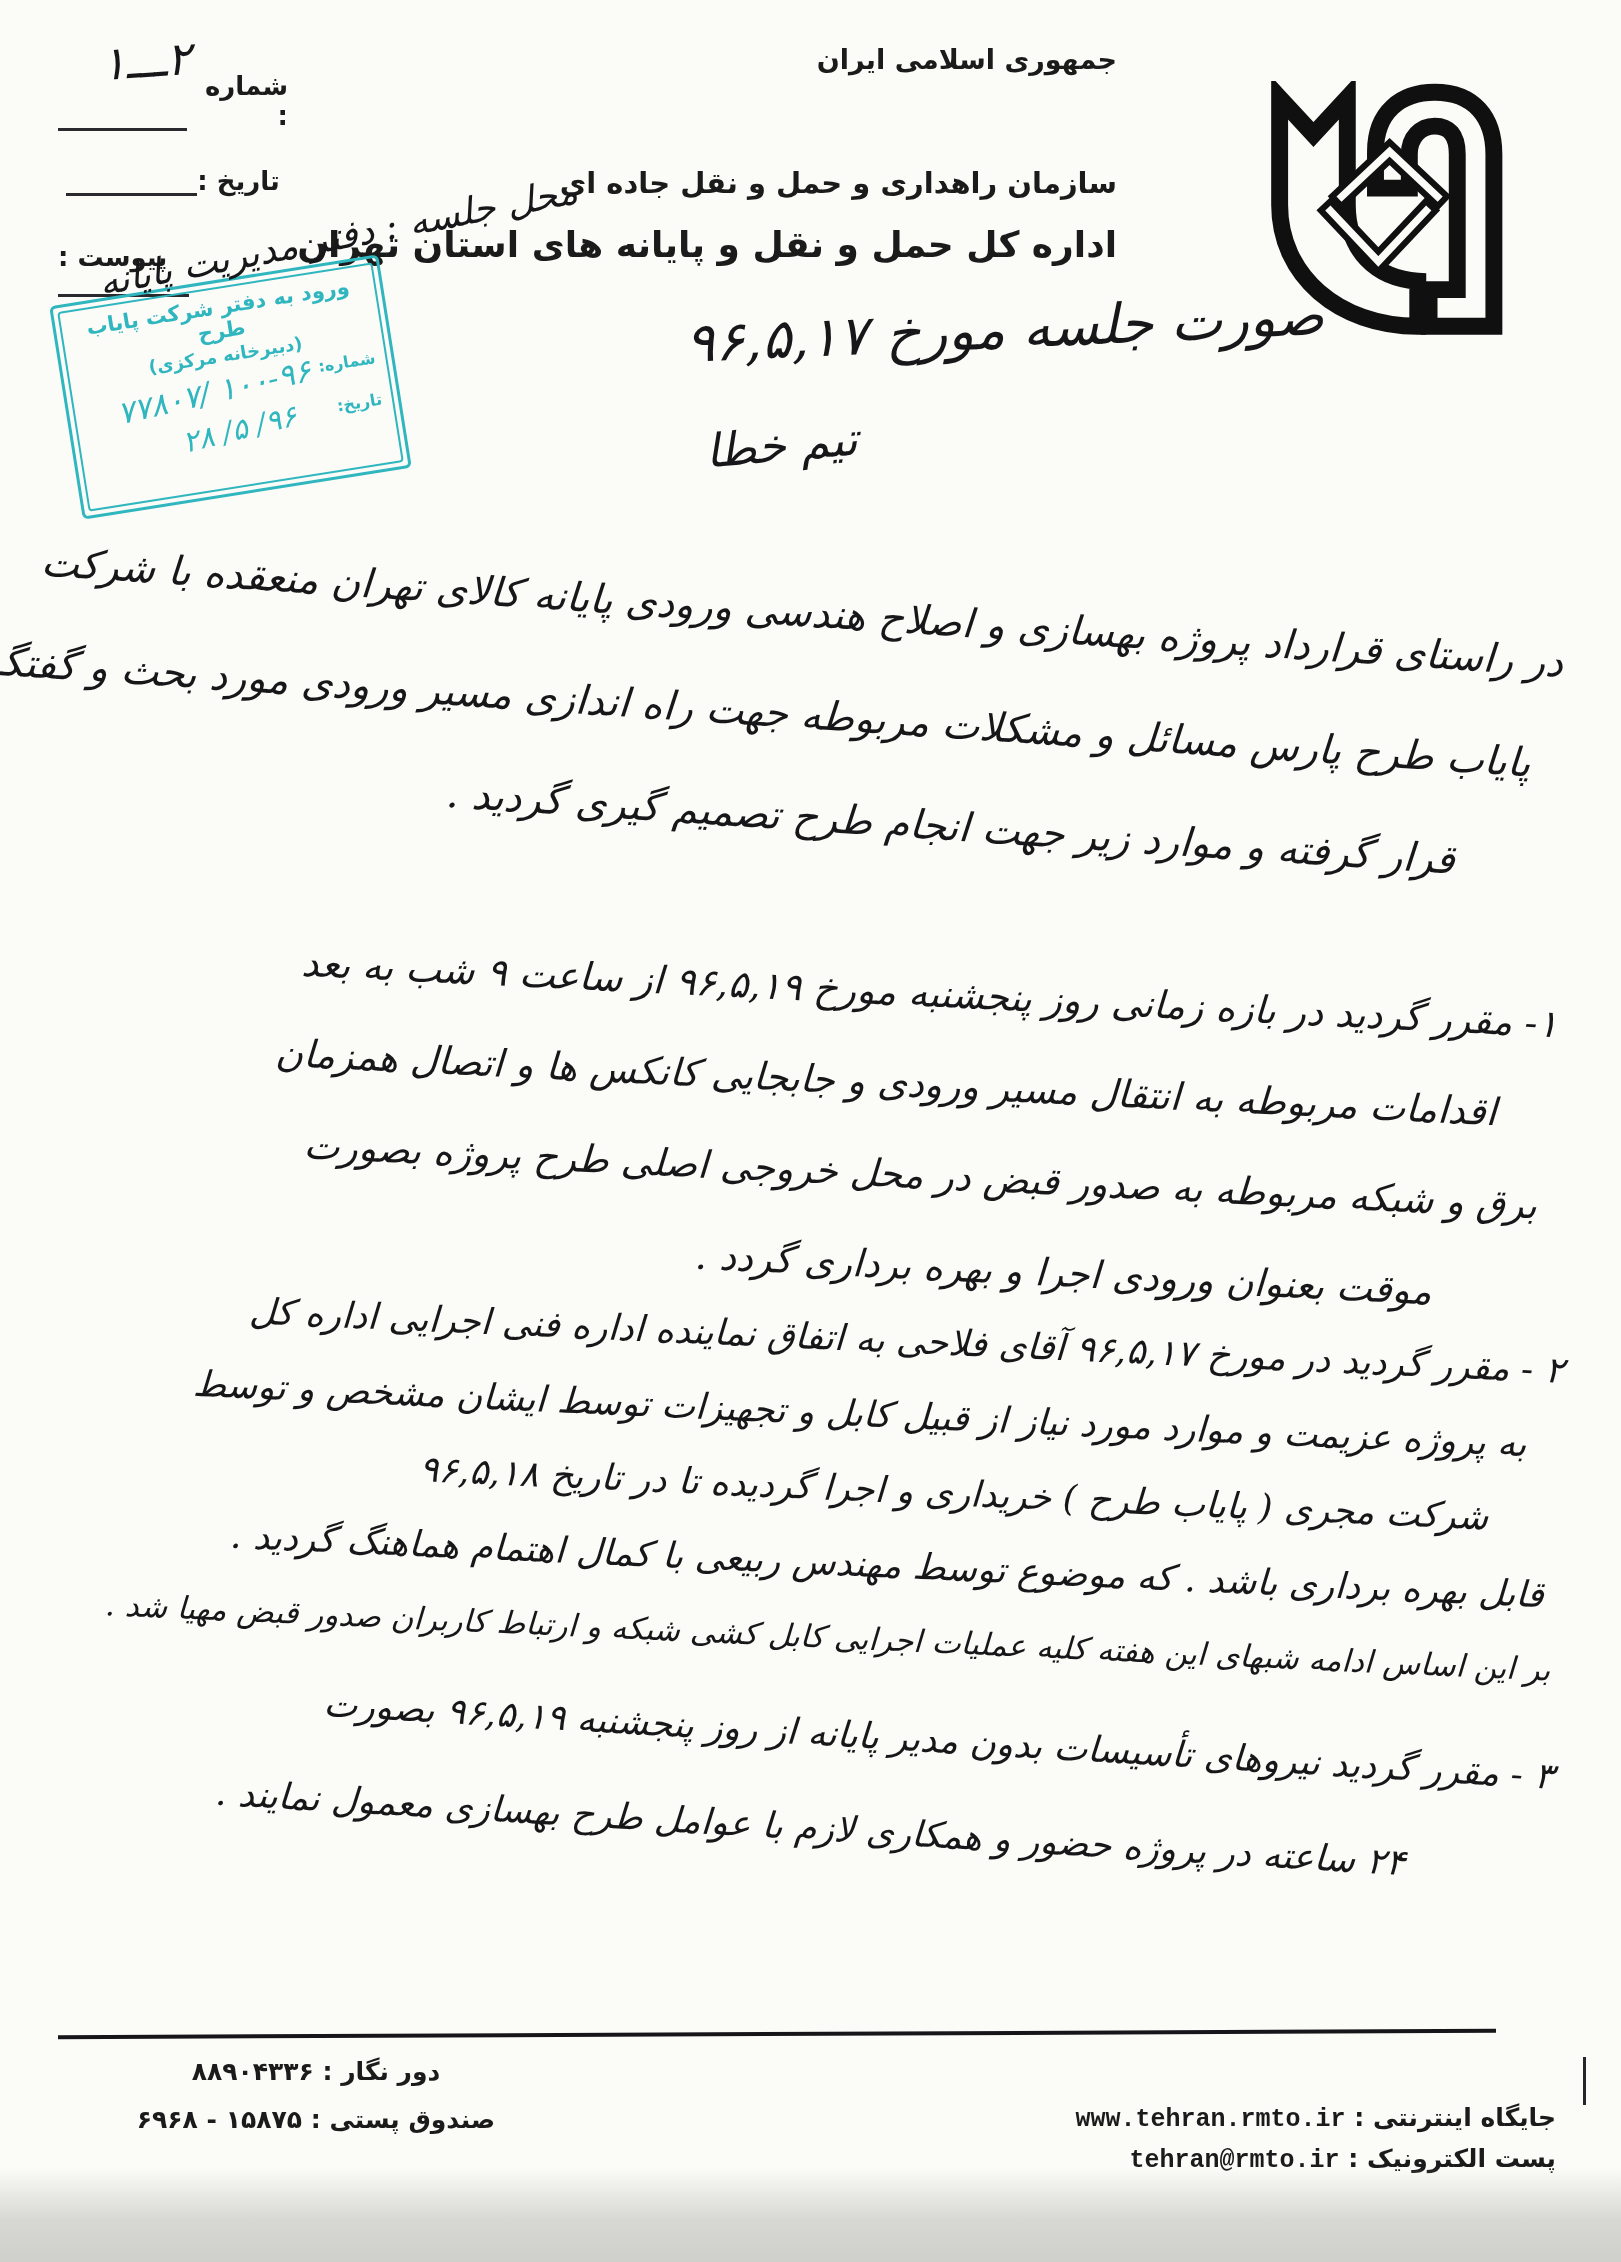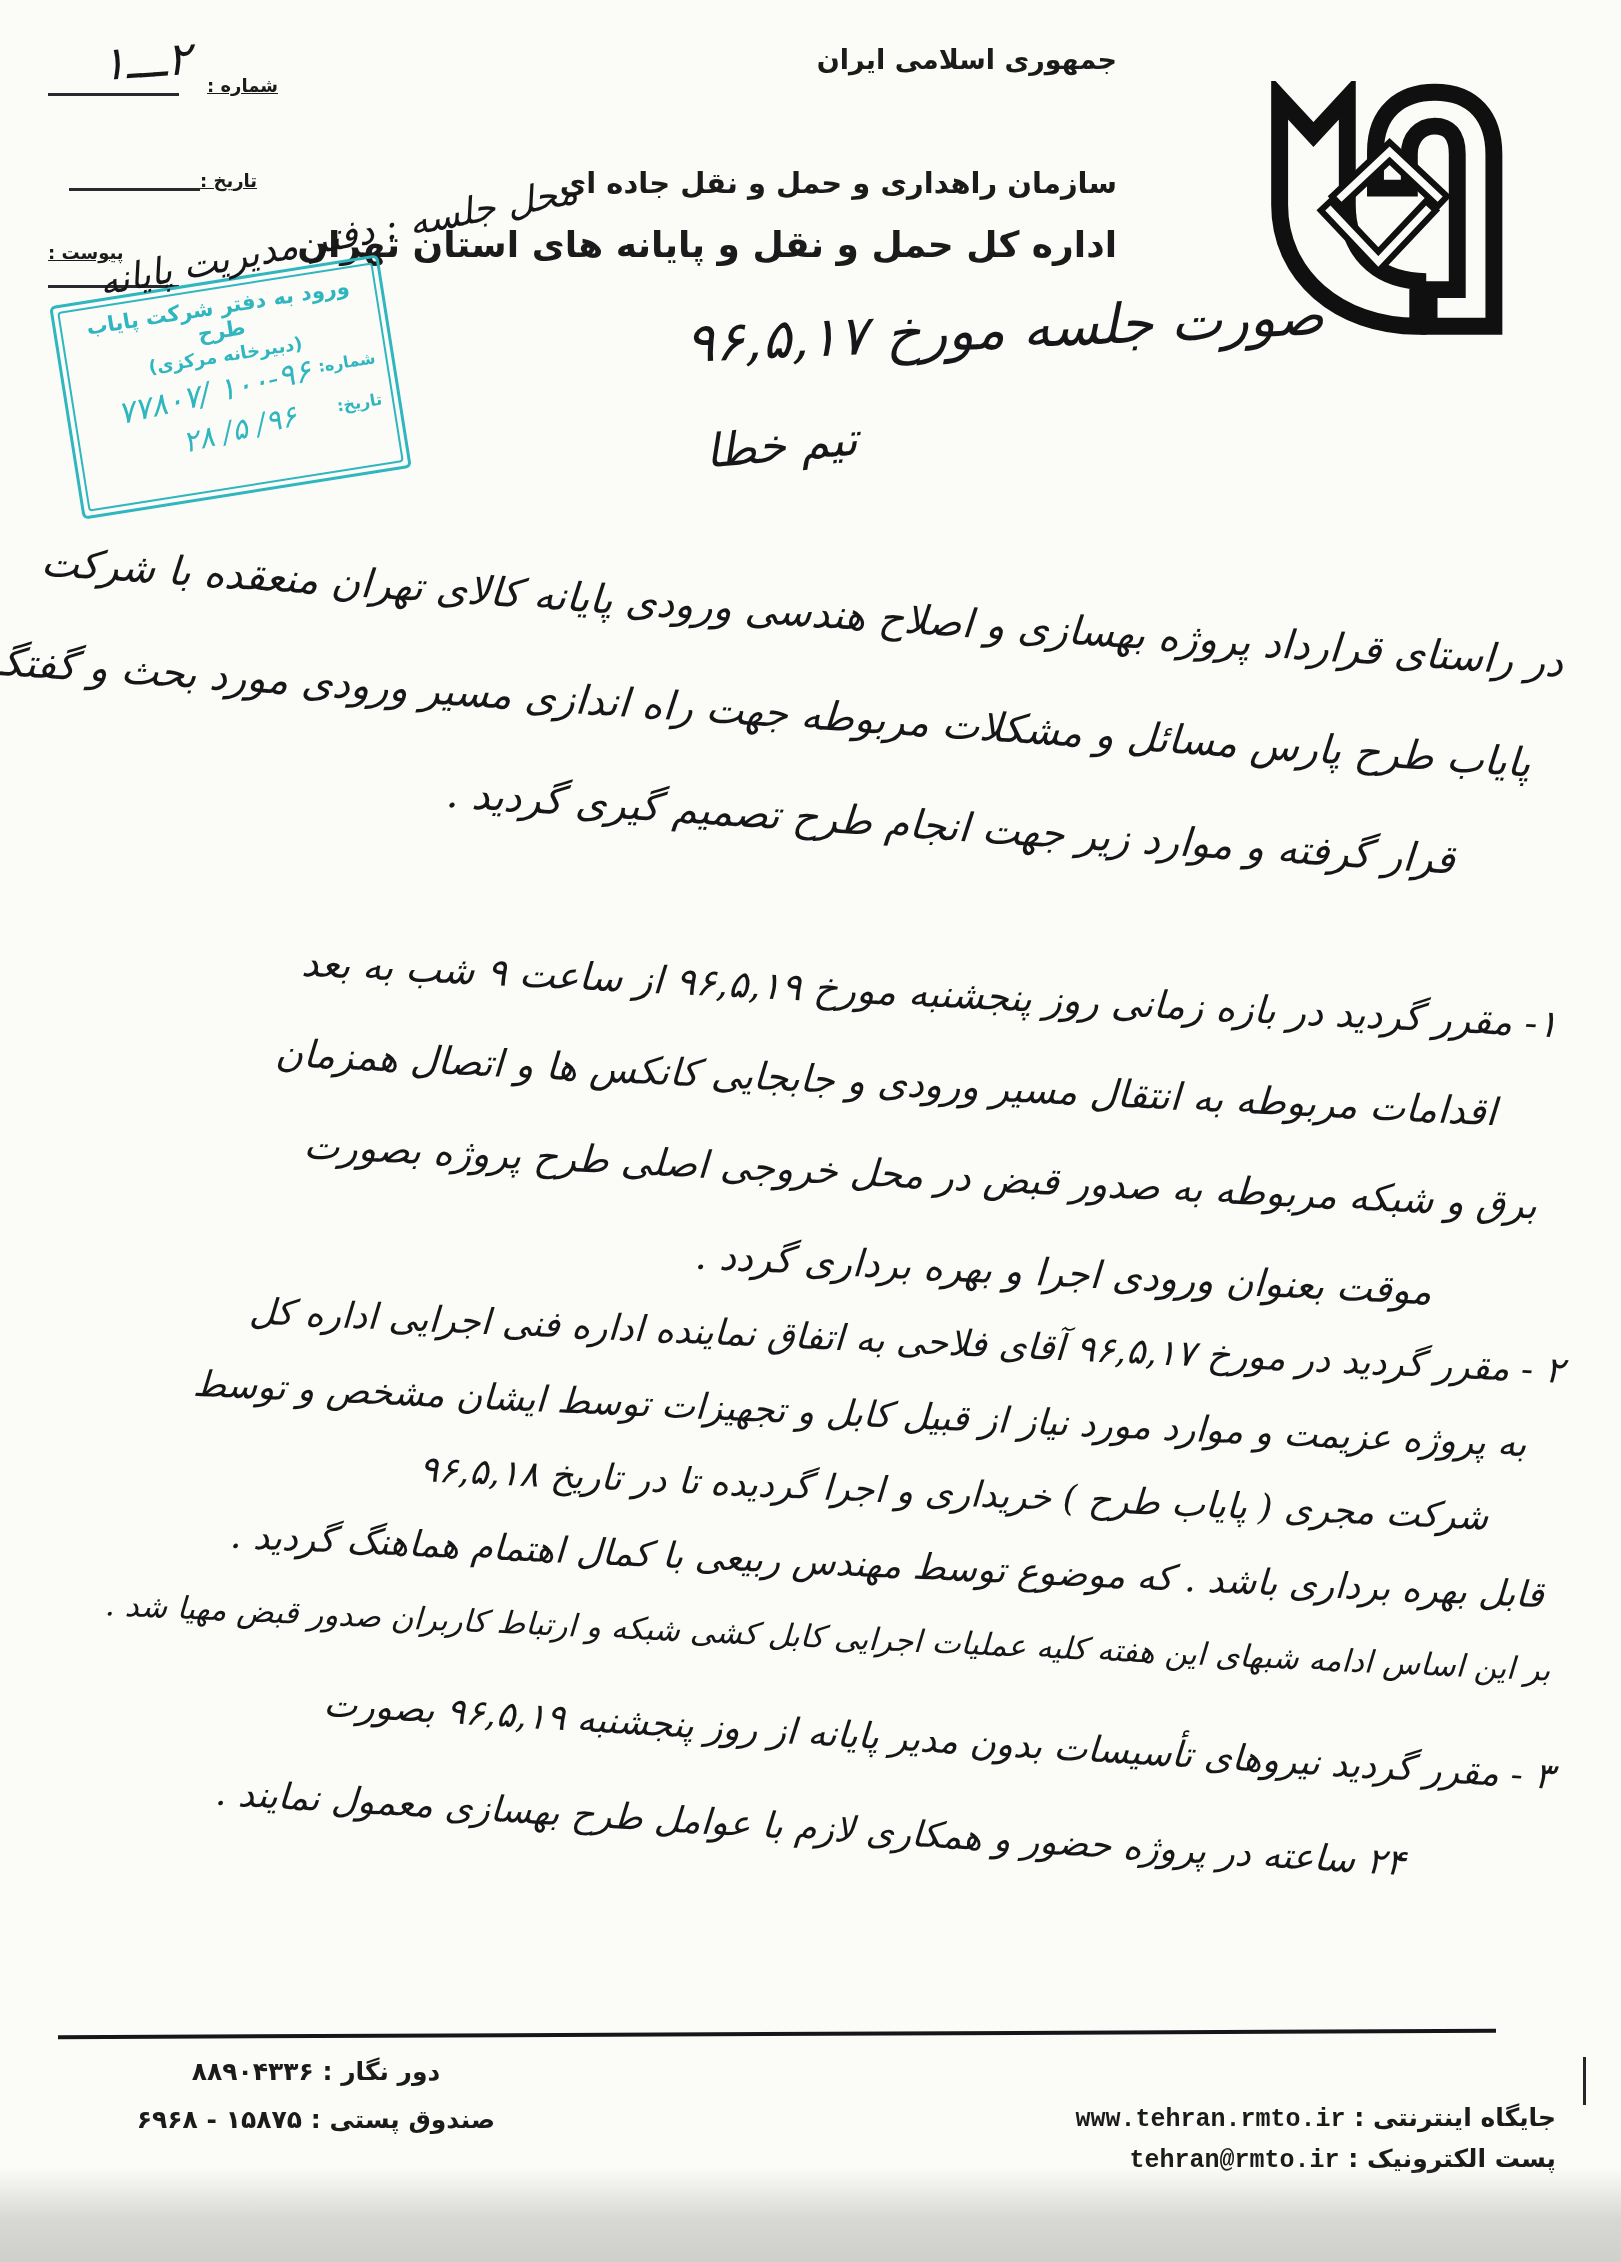--- a/index.html
+++ b/index.html
@@ -14,22 +14,22 @@
   .hw-line{white-space:nowrap;}
 
   
   .hd{left:267px; width:851px; text-align:right; font-weight:bold;}
   .hd1{top:44px;  font-size:27px;}
   .hd2{top:107px; font-size:27px;}
   .hd3{top:166px; font-size:29px;}
   .hd4{top:224px; font-size:36px;}
 
   
-  .ref-row{left:49px; width:230px; display:flex; justify-content:space-between;
-           align-items:flex-end; font-weight:bold; font-size:18px;text-decoration:underline;}
+  .ref-row{left:59px; width:230px; display:flex; justify-content:space-between;
+           align-items:flex-end; font-weight:bold; font-size:26px;}
   .ref-line{width:131px; height:22px; border-bottom:3px solid #2a2a2e;}
   .ref-number{top:71px;} .ref-date{top:166px;justify-content:center;} .ref-attach{top:242px;flex-direction:column;}
   .ref-hand-value{left:63px; top:34px; width:168px; font-size:46px;
                   transform:rotate(-4deg); text-align:center;}
 
   
   .stamp{left:65px; top:279px; width:327px; height:210px;
          transform:rotate(-9deg); border:3px solid #2fb6be; border-radius:6px;
          z-index:2; color:#2fb6be; background:rgba(255,255,255,0.0);}
   .stamp-inner{position:absolute; inset:4px; border:2px solid #2fb6be; border-radius:4px;

